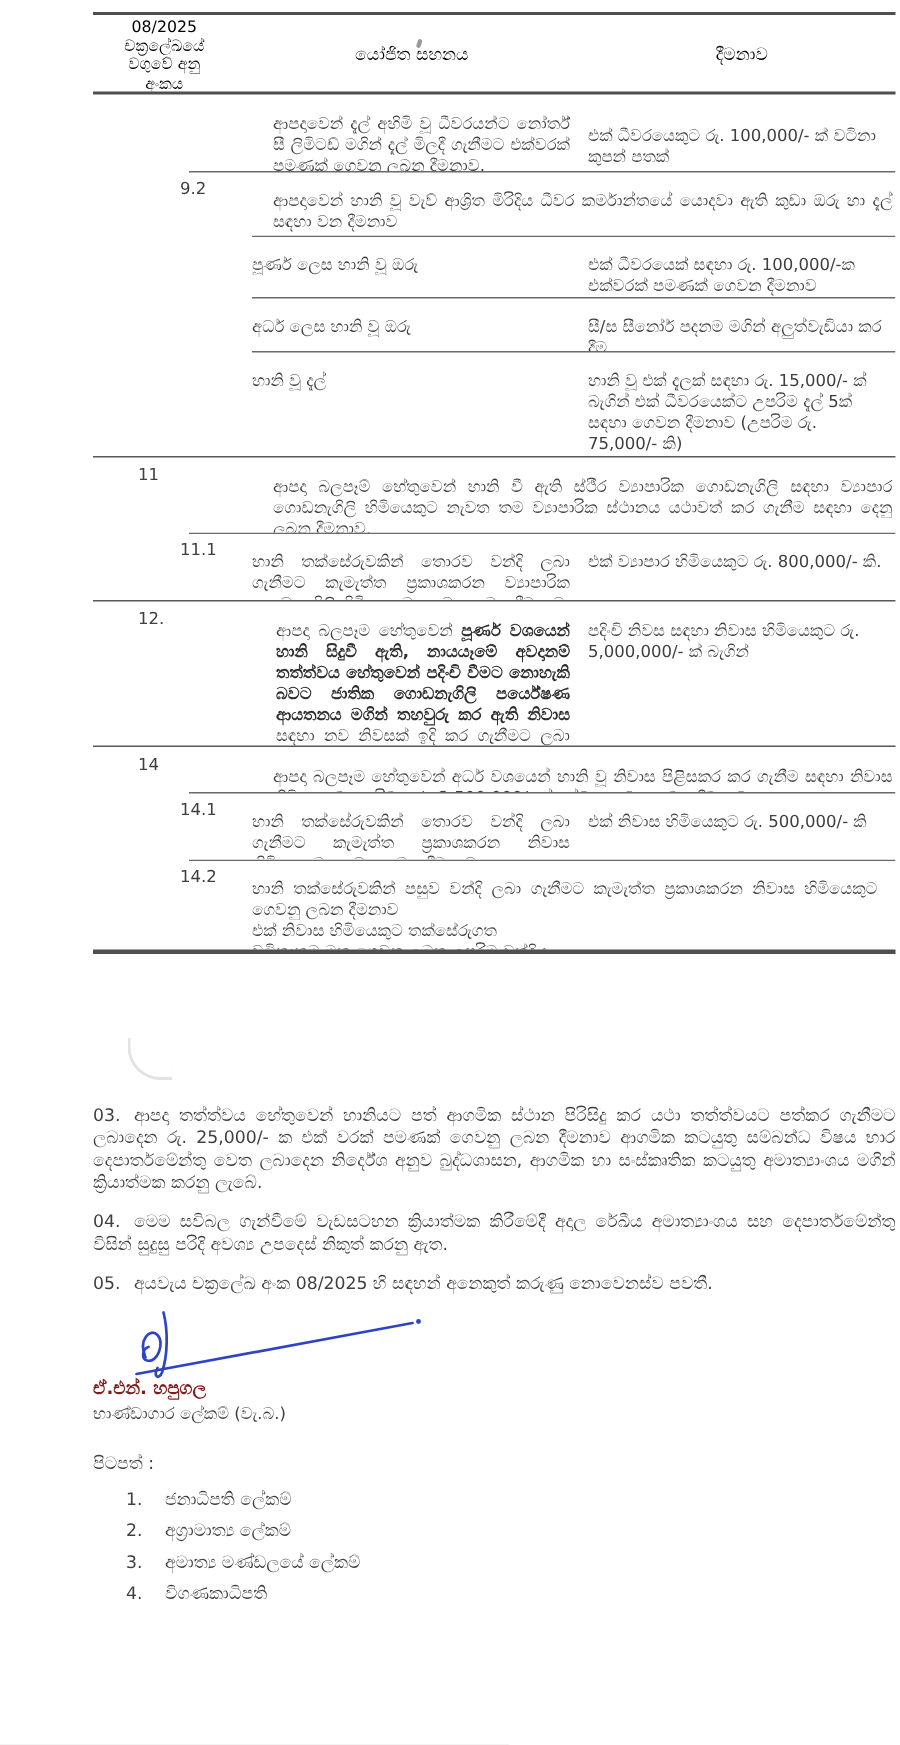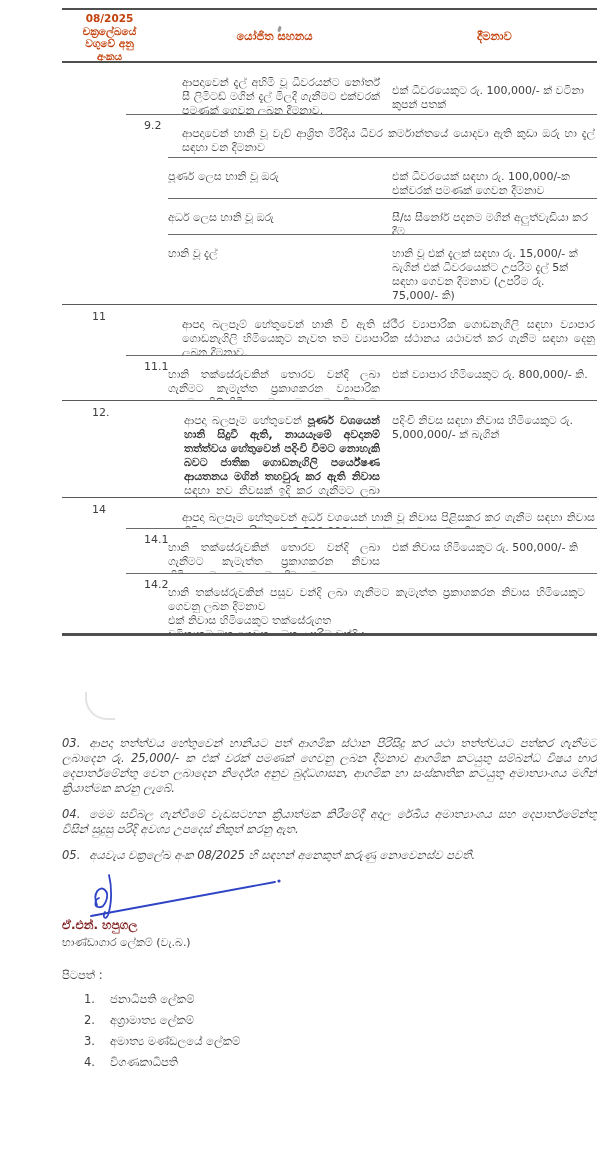--- a/index.html
+++ b/index.html
@@ -7,45 +7,45 @@
     position:relative;width:600px;height:1163px;background:#ffffff;
     overflow:hidden;margin:0 auto;
     font-family:"DejaVu Sans","Liberation Sans",sans-serif;
     color:#3f3f3f;
   }
   .content{position:absolute;left:62px;top:0;width:535px;}
 
   
   .rtable{margin-top:8px;border-top:2px solid #4f4f4f;border-bottom:3px solid #4f4f4f;}
   .thead{display:flex;height:53px;box-sizing:border-box;border-bottom:2px solid #4f4f4f;
-         font-weight:bold;color:#c2410c;overflow:hidden;}
+         font-weight:normal;color:#000000;overflow:hidden;}
   .th1{width:95px;text-align:center;font-size:10.5px;line-height:12.5px;padding-top:2px;
        white-space:pre-line;box-sizing:border-box;}
   .th2{flex:1;display:flex;align-items:center;justify-content:center;font-size:11.5px;}
   .th3{width:205px;display:flex;align-items:center;justify-content:center;font-size:11.5px;}
 
   .row{position:relative;display:flex;box-sizing:border-box;padding-top:13px;overflow:hidden;}
   .row .num{position:absolute;top:5px;font-size:11px;}
   .num.l1{left:30px;}
-  .num.l2{left:82px;}
+  .num.l2{left:58px;}
   .row .txt{flex:1;font-size:11px;line-height:14px;text-align:justify;padding-right:12px;}
   .row.span .txt{padding-right:2px;}
   .row .allow{width:205px;flex-shrink:0;box-sizing:border-box;font-size:11px;line-height:14px;padding-right:4px;}
   #rows .row:first-child .allow{padding-top:8px;}
   .row.d-full{border-top:1.8px solid #585858;}
   .row.d-ind1::before,.row.d-ind2::before{
     content:"";position:absolute;top:0;right:0;height:1.2px;background:#6a6a6a;}
   .row.d-ind1::before{left:64px;}
   .row.d-ind2::before{left:106px;}
   b{color:#2e2e2e;}
 
   
   .notes{margin-top:100px;}
   .note{font-size:11.5px;line-height:15px;text-align:justify;overflow:hidden;
-        box-sizing:border-box;margin:0 0 8px 0;font-style:italic;}
+        box-sizing:border-box;margin:0 0 8px 0;}
   .note .pnum{margin-right:9px;}
   #note-03{height:63px;}
   #note-04{height:33px;}
   #note-05{height:17px;}
 
   
   .sig-block{position:relative;margin-top:52px;}
   .sig-svg{position:absolute;left:16px;top:-48px;width:214px;height:58px;}
   .sig-name{font-weight:bold;font-size:12px;color:#7f1d1d;line-height:16px;}
   .sig-title{font-size:11px;line-height:16px;margin-top:2px;}

